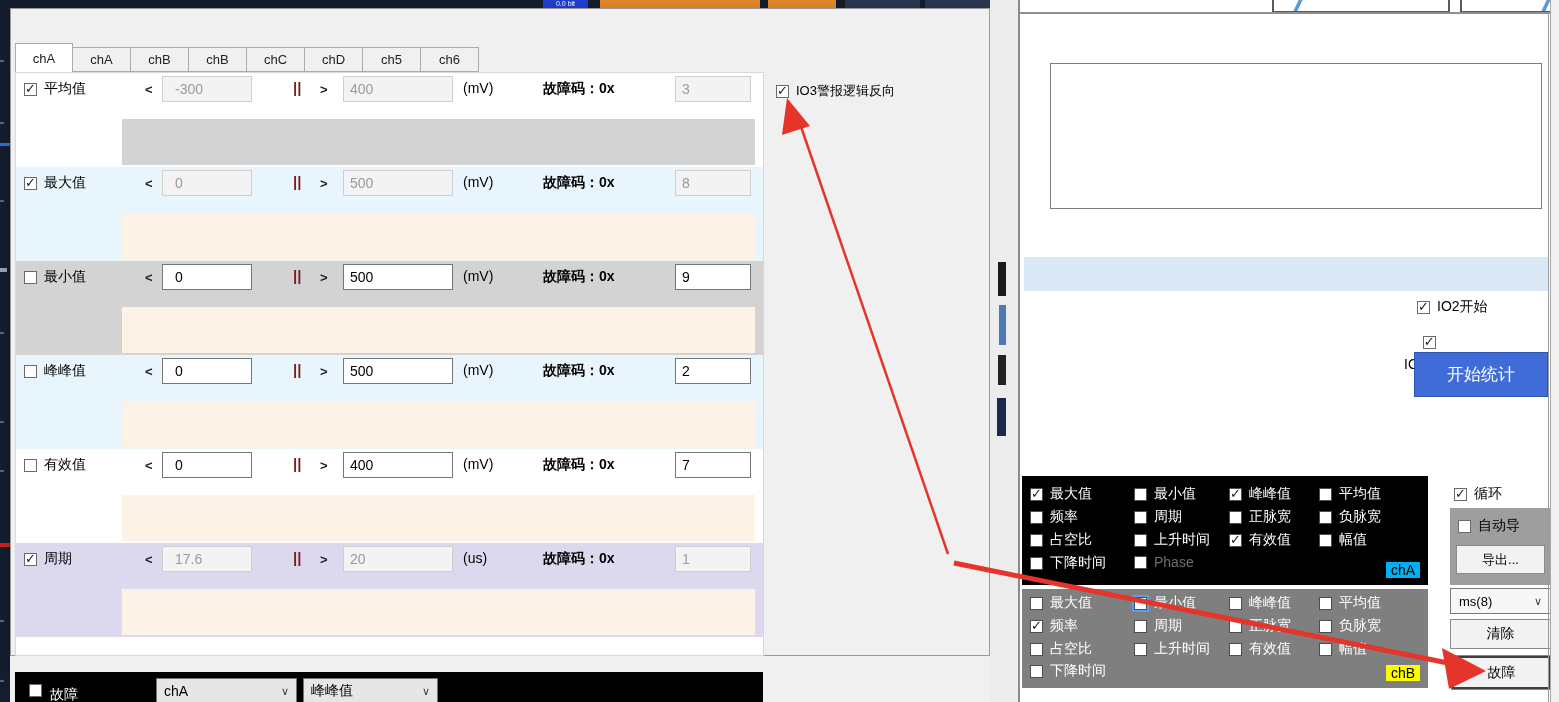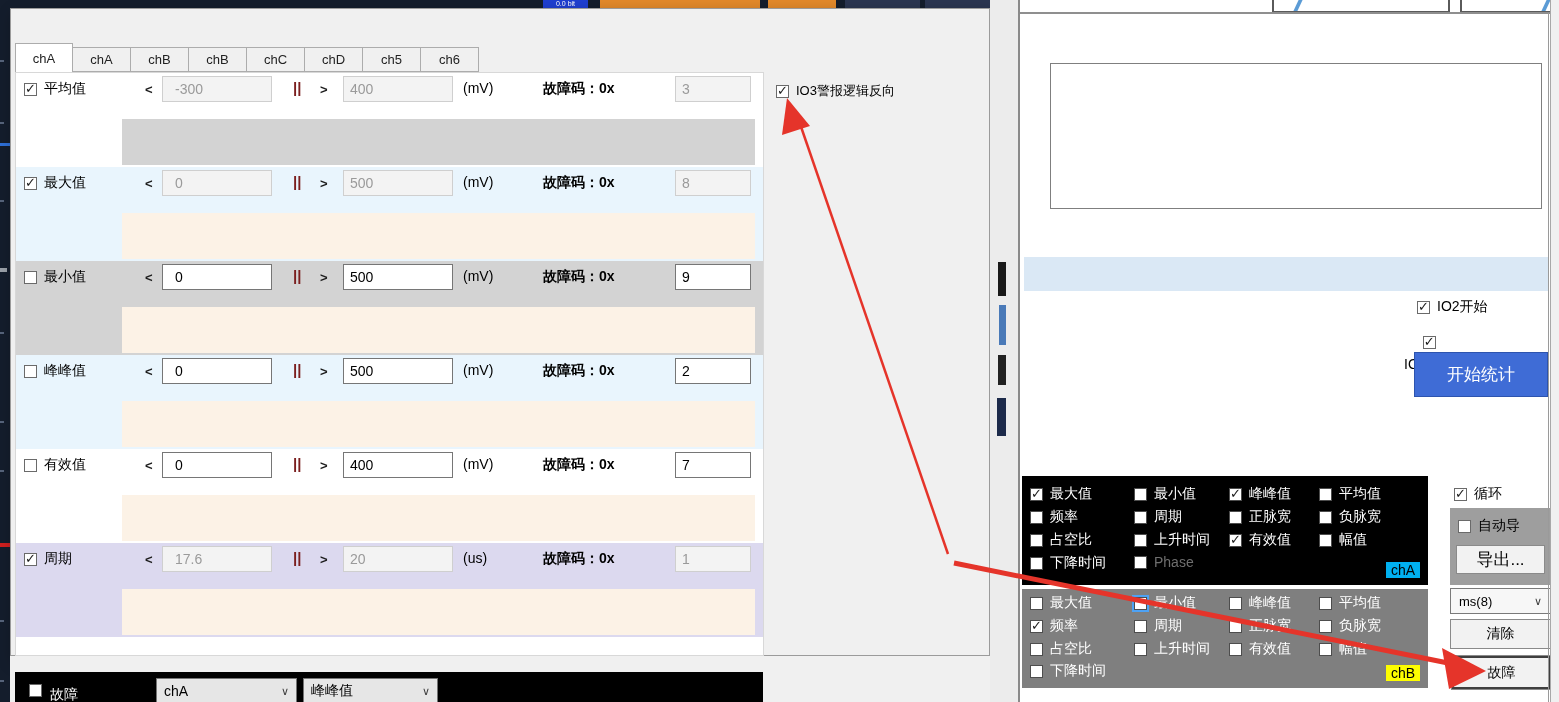--- a/index.html
+++ b/index.html
@@ -47,21 +47,21 @@
   .block .bar { position:absolute; left:106px; right:8px; top:46px; height:46px; }
   .bar.gray { background:#d3d3d3; }
   .bar.cream { background:#fcf2e6; }
   .block .cb { position:absolute; left:8px; top:10px; }
   .rlabel { position:absolute; left:28px; top:7px; font-size:14px; color:#000; }
   .sign { position:absolute; font-weight:bold; color:#1c1c1c; }
   .sign.lt { left:129px; top:9px; font-size:13px; }
   .sign.gt { left:304px; top:9px; font-size:13px; }
   .sign.or { left:277px; top:6px; font-size:15px; color:#7b1f1f; }
   .tbx { position:absolute; top:3px; height:26px; border:1px solid #767676; background:#fff; color:#000; font-size:14px; font-family:inherit; padding:0 6px; }
-  .tbx.lo { left:146px; width:110px;padding-left:12px; }
+  .tbx.lo { left:146px; width:90px;padding-left:12px; }
   .tbx.hi { left:327px; width:110px; }
   .tbx.code { left:659px; width:76px; }
   .tbx.dis { border-color:#cfcfcf; background:#f3f3f3; color:#9a9a9a; }
   .unit { position:absolute; left:447px; top:7px; font-size:14px; color:#000; }
   .codelabel { position:absolute; left:527px; top:7px; font-size:14px; font-weight:bold; color:#000; }
 
   .io3rev { position:absolute; left:765px; top:73px; display:flex; align-items:center; gap:7px; font-size:13px; color:#000; }
 
   
   .cb { display:inline-block; width:13px; height:13px; background:#fff; border:1px solid #6a6a6a; position:relative; flex:none; }
@@ -110,21 +110,21 @@
   .gitem.muted .glabel { color:#6f6f6f; }
   .badge { position:absolute; right:8px; bottom:7px; font-size:14px; padding:0 5px; color:#000; }
   .badge.a { background:#00b0f0; }
   .badge.b { background:#fdfd00; }
 
   .sidechk { position:absolute; display:flex; align-items:center; gap:7px; font-size:14px; color:#000; }
   .loopchk { left:434px; top:485px; }
   .graybox { position:absolute; left:430px; top:508px; width:101px; height:77px; background:#9e9e9e; }
   .autochk { left:8px; top:9px; position:absolute; display:flex; align-items:center; gap:7px; font-size:14px; color:#000; }
   .btn { background:#f2f2f2; border:1px solid #8a8a8a; color:#000; display:flex; align-items:center; justify-content:center; font-size:14px; font-family:inherit; }
-  .exportbtn { position:absolute; left:6px; top:37px; width:89px; height:29px; font-size:17px; }
+  .exportbtn { position:absolute; left:6px; top:37px; width:89px; height:29px; font-size:13px; }
   .mscombo { position:absolute; left:430px; top:588px; width:101px; height:26px; background:#f7f7f7; border:1px solid #7a7a7a; display:flex; align-items:center; justify-content:space-between; padding:0 8px; font-size:13px; }
   .mscombo .chev { color:#3c3c3c; font-size:11px; }
   .clearbtn { position:absolute; left:430px; top:619px; width:101px; height:30px; }
   .faultbtn { position:absolute; left:432px; top:656px; width:99px; height:33px; border:2px solid #3f3f3f; box-shadow:0 0 0 1px #8a8a8a; }
   .rp-rightline { position:absolute; left:528px; top:13px; width:1px; height:689px; background:#9a9a9a; }
   .screen-right { left:1550px; top:0; width:9px; height:702px; background:#f0f0f0; border-left:1px solid #a8a8a8; }
 
   .arrows { position:absolute; left:0; top:0; width:1559px; height:702px; z-index:50; pointer-events:none; }
 </style>
 </head>

